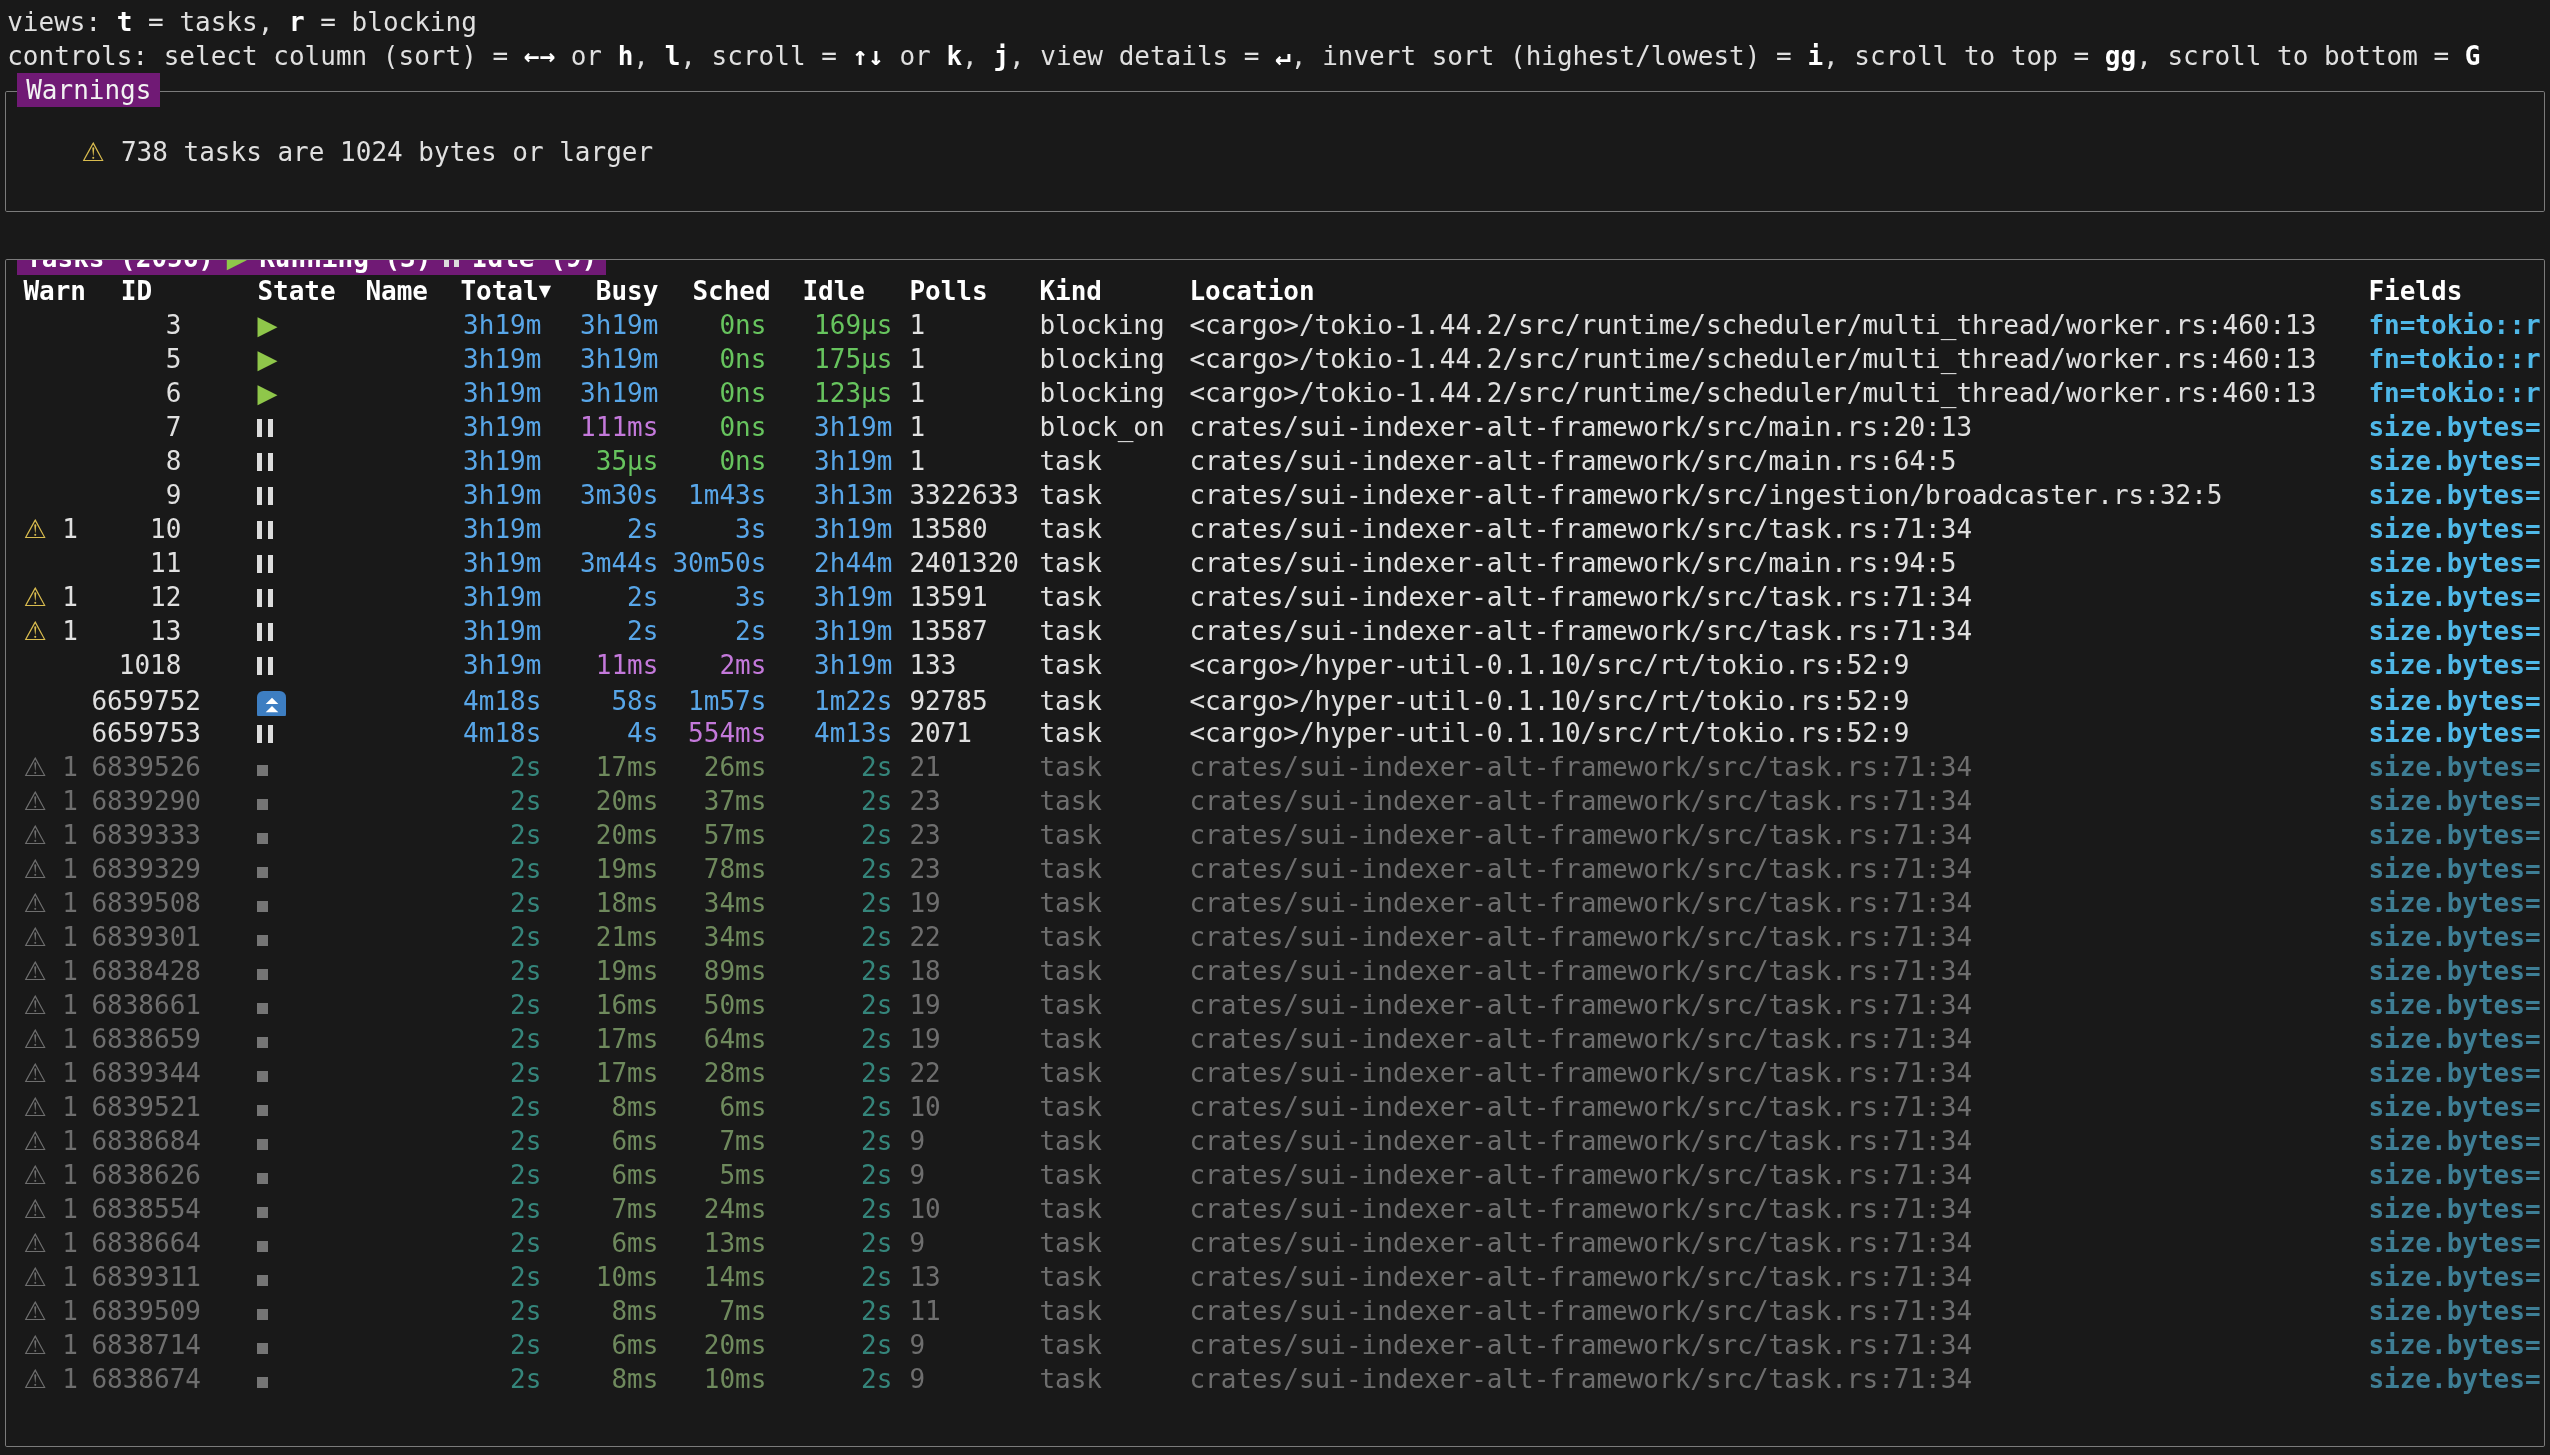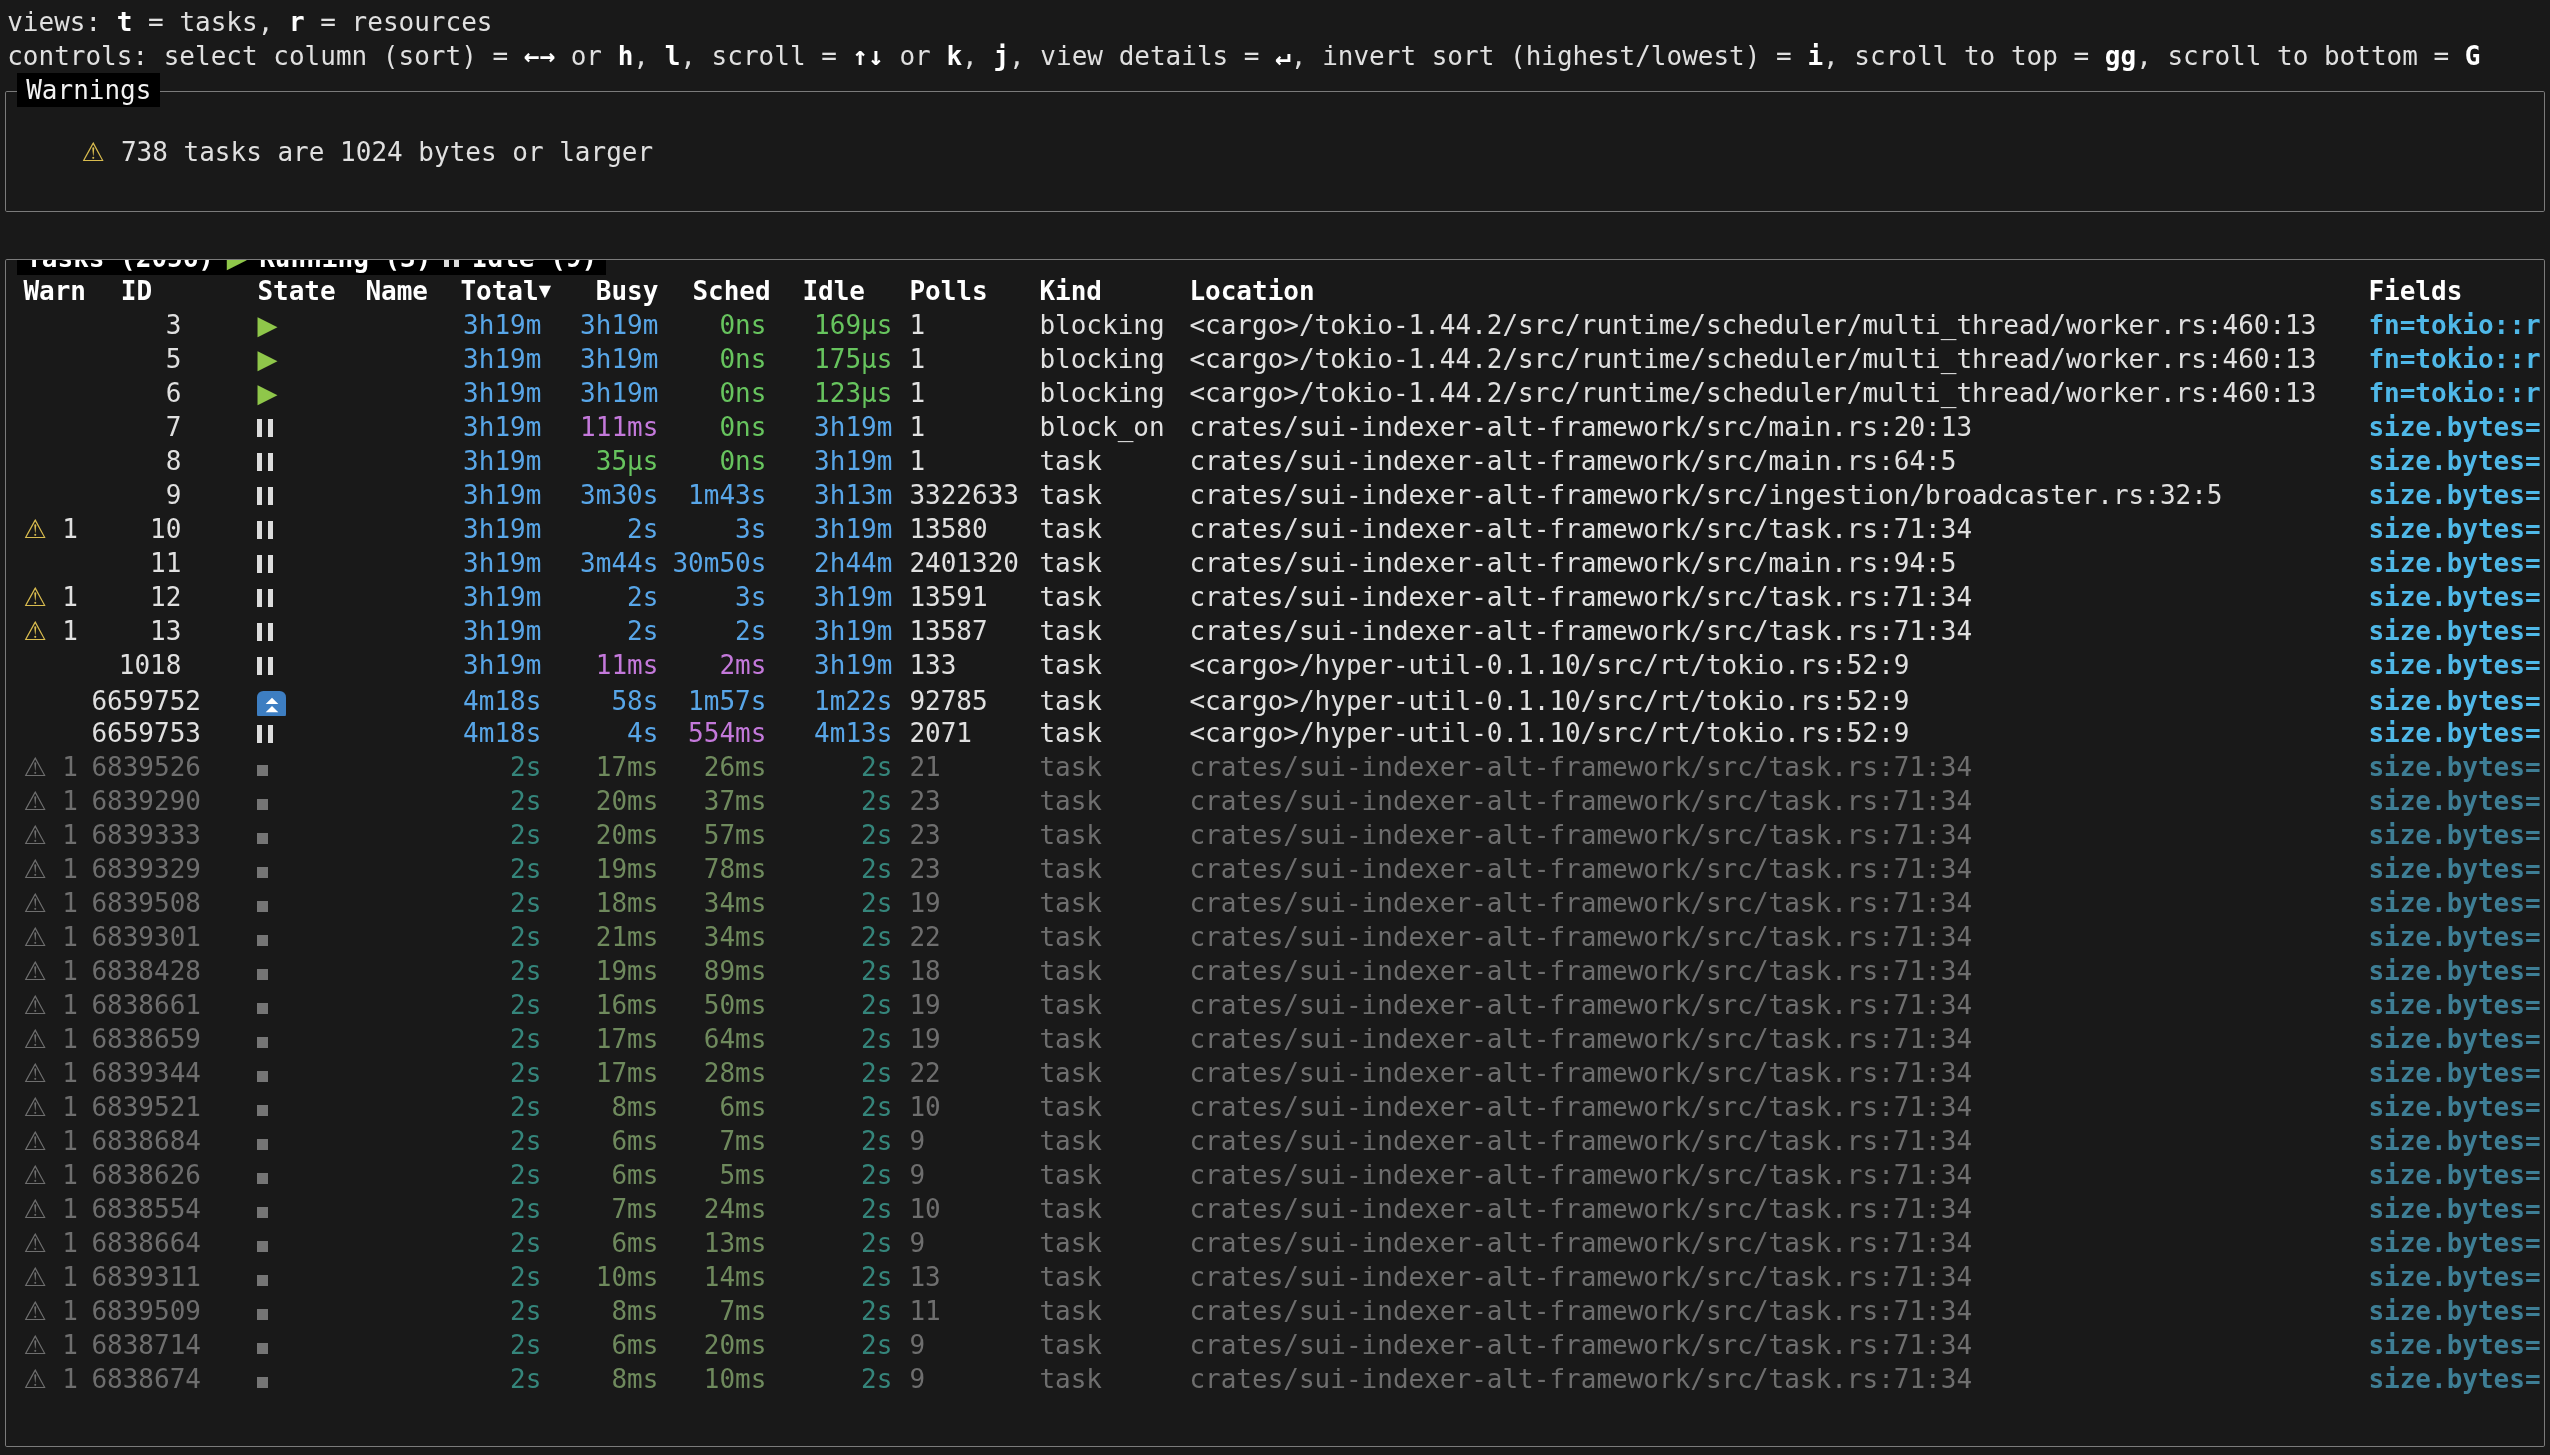--- a/index.html
+++ b/index.html
@@ -10,21 +10,21 @@
     font-family:"DejaVu Sans Mono","DejaVu Sans",monospace;
     font-size:26px;line-height:34px;
   }
   .top{padding:5.4px 0 0 7.2px}
   .topline{white-space:pre;height:34px;overflow:hidden}
   .b{font-weight:bold;color:#ffffff}
   .green{color:#8FC74A}
 
   .panel{position:relative;border:1.8px solid #7b7b7b;margin:0 5.4px;border-radius:1.8px}
   .panel-title{
-    position:absolute;top:-19px;left:10.8px;background:#000000;padding:0 9px;
+    position:absolute;top:-19px;left:10.8px;background:#701a75;padding:0 9px;
     display:inline-flex;align-items:center;gap:12.6px;white-space:pre;color:#f2f2f2;
   }
   .panel-title.bold{font-weight:bold;color:#fff}
   .warnings-panel{margin-top:18px}
   .warn-line{padding:9px 12.6px 7.2px;white-space:pre}
   .warn-line .warn-ico{margin-right:16px}
   .tasks-panel{margin-top:47px;height:1188px;overflow:hidden}
   .tasks-body{padding-top:14.4px;overflow:hidden;height:100%}
 
   .trow{
@@ -66,21 +66,21 @@
   .ico-woken{
     display:inline-flex;width:29px;height:29px;background:#3D7EC2;border-radius:6.3px;
     align-items:center;justify-content:center;vertical-align:-6.3px;
   }
   .ico-done{display:inline-block;width:10.8px;height:10.8px;background:#757575}
 </style>
 </head>
 <body>
 
 <div class="top">
-  <div class="topline"><span>views: </span><span class="b">t</span><span> = tasks, </span><span class="b">r</span><span> = resources</span></div>
+  <div class="topline"><span>views: </span><span class="b">t</span><span> = tasks, </span><span class="b">r</span><span> = blocking</span></div>
   <div class="topline"><span>controls: select column (sort) = </span><span class="b">←→</span><span> or </span><span class="b">h</span><span>, </span><span class="b">l</span><span>, scroll = </span><span class="b">↑↓</span><span> or </span><span class="b">k</span><span>, </span><span class="b">j</span><span>, view details = </span><span class="b">↵</span><span>, invert sort (highest/lowest) = </span><span class="b">i</span><span>, scroll to top = </span><span class="b">gg</span><span>, scroll to bottom = </span><span class="b">G</span></div>
 </div>
 
 <div class="panel warnings-panel">
   <div class="panel-title">
     <span>Warnings</span>
   </div>
   <div class="warn-line">
     <span class="warn-ico">⚠</span><span>738 tasks are 1024 bytes or larger</span>
   </div>

